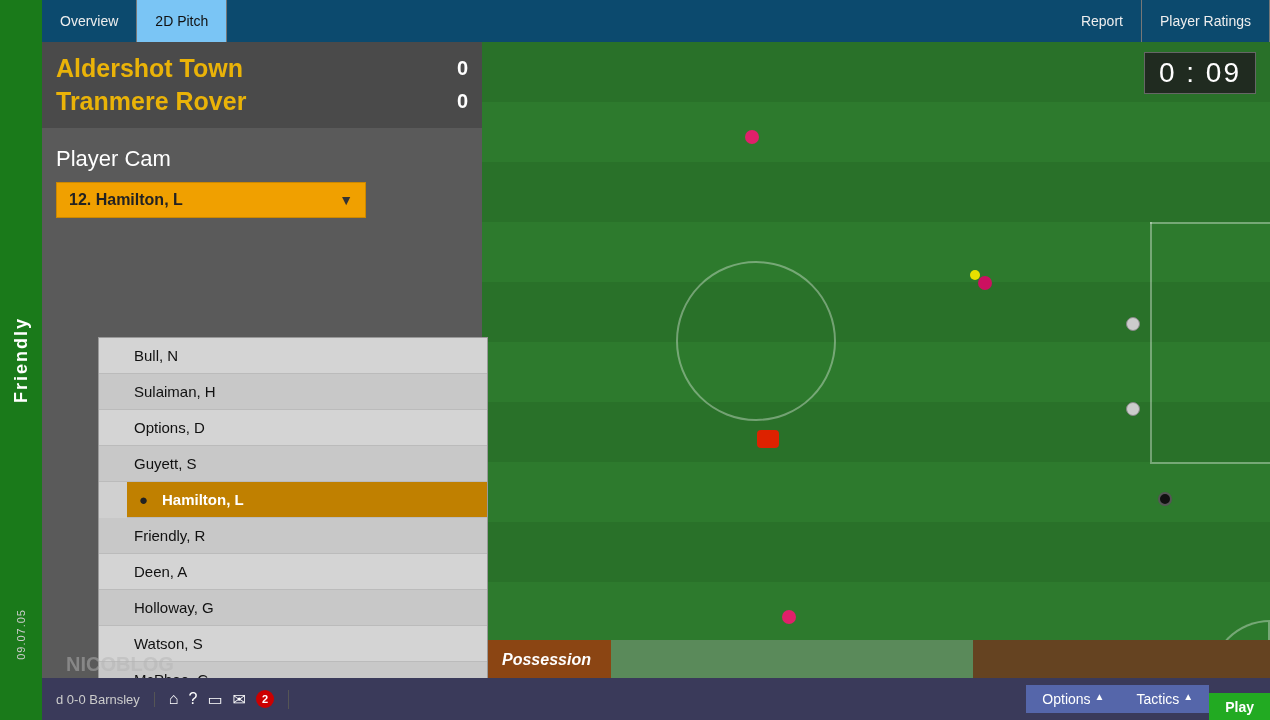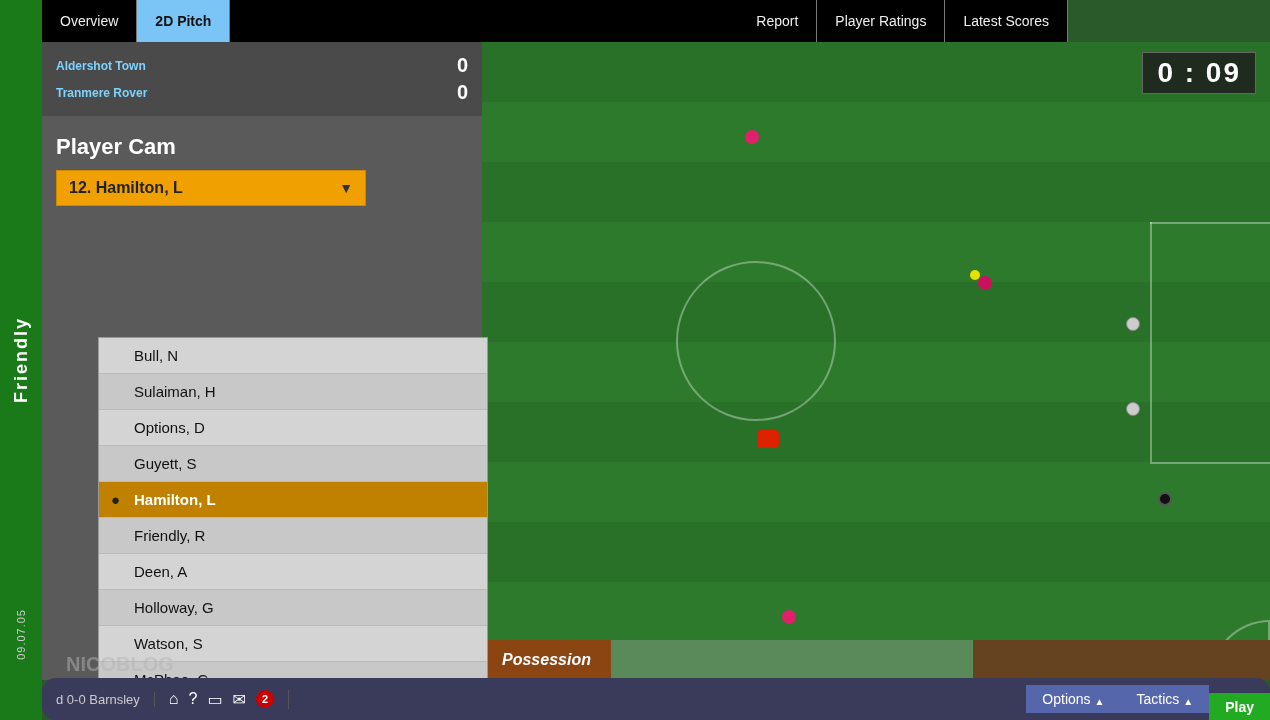--- a/index.html
+++ b/index.html
@@ -40,41 +40,41 @@
       transform: rotate(180deg);
       position: absolute;
       bottom: 60px;
       letter-spacing: 1px;
     }
 
     
     #top-nav {
       position: absolute;
       left: 42px; top: 0;
-      width: 1026px;
+      width: 1228px;
       height: 42px;
-      background: #000000;
+      background: #0c4a6e;
       display: flex;
       align-items: center;
       z-index: 10;
     }
     .nav-tab {
       padding: 8px 18px;
       color: #eee;
       font-size: 14px;
       cursor: pointer;
       border-right: 1px solid #777;
       height: 100%;
       display: flex;
       align-items: center;
     }
     .nav-tab.active {
       background: #7ac5f5;
       color: #111;
-      font-weight: bold;
+      font-weight: normal;
     }
     .nav-spacer {
       flex: 1;
     }
 
     
     #left-panel {
       position: absolute;
       left: 42px; top: 42px;
       width: 440px;
@@ -87,41 +87,41 @@
     #score-area {
       background: #4a4a4a;
       padding: 12px 14px 8px 14px;
     }
     .team-score-row {
       display: flex;
       align-items: center;
       margin-bottom: 4px;
     }
     .team-name {
-      color: #7dd3fc;
-      font-size: 12px;
+      color: #eab308;
+      font-size: 25px;
       font-weight: bold;
       flex: 1;
     }
     .team-score {
       color: white;
       font-size: 20px;
       font-weight: bold;
       margin-left: 8px;
     }
 
     
     #player-cam-section {
       padding: 14px;
       margin-top: 4px;
     }
     .section-title {
       color: white;
       font-size: 22px;
-      font-weight: bold;
+      font-weight: normal;
       margin-bottom: 10px;
     }
 
     
     #player-dropdown {
       width: 310px;
       background: #f0a000;
       color: #222;
       font-size: 16px;
       font-weight: bold;
@@ -152,20 +152,21 @@
       font-size: 15px;
       color: #111;
       cursor: pointer;
       border-bottom: 1px solid #bbb;
       position: relative;
     }
     .dropdown-item.selected {
       background: #c08000;
       color: white;
       font-weight: bold;
+      margin-left: 28px;
     }
     .dropdown-item.selected::before {
       content: '●';
       position: absolute;
       left: 12px;
       color: #222;
     }
     .dropdown-item:nth-child(odd):not(.selected) {
       background: #d4d4d4;
     }
@@ -245,21 +246,20 @@
     
     #bottom-bar {
       position: absolute;
       left: 42px; bottom: 0;
       width: 1228px;
       height: 42px;
       background: #3a3a5a;
       display: flex;
       align-items: center;
       z-index: 10;
-      border-radius: 14px;
     }
     .bottom-score-info {
       color: #ccc;
       font-size: 13px;
       padding: 0 14px;
       border-right: 1px solid #555;
     }
     .bottom-icons {
       display: flex;
       align-items: center;
@@ -284,37 +284,37 @@
       justify-content: center;
       font-weight: bold;
     }
     .bottom-spacer { flex: 1; }
     .bottom-btn {
       padding: 6px 16px;
       font-size: 14px;
       color: white;
       cursor: pointer;
       display: flex;
-      align-items: flex-end;
+      align-items: flex-start;
       gap: 4px;
     }
     .btn-options { background: #5566aa; }
     .btn-tactics { background: #5566aa; }
     .btn-play { background: #22aa22; font-weight: bold; margin-top: 16px; }
     .btn-arrow { font-size: 10px; }
 
     
     #match-clock {
       position: absolute;
       top: 10px;
       right: 14px;
       background: rgba(30,30,30,0.85);
       color: white;
       font-size: 28px;
-      font-weight: bold;
+      font-weight: normal;
       padding: 4px 14px;
       letter-spacing: 2px;
       border: 1px solid #666;
       z-index: 9;
     }
 
     
     #watermark {
       position: absolute;
       bottom: 44px;
@@ -334,21 +334,20 @@
   <span class="friendly-text">Friendly</span>
   <span class="date-text">09.07.05</span>
 </div>
 
 <div id="top-nav">
   <div class="nav-tab">Overview</div>
   <div class="nav-tab active">2D Pitch</div>
   <div class="nav-spacer"></div>
   <div class="nav-tab">Report</div>
   <div class="nav-tab">Player Ratings</div>
-  <div class="nav-tab">Latest Scores</div>
 </div>
 
 <div id="left-panel">
 
   <div id="score-area">
     <div class="team-score-row">
       <span class="team-name">Aldershot Town</span>
       <span class="team-score">0</span>
     </div>
     <div class="team-score-row">

